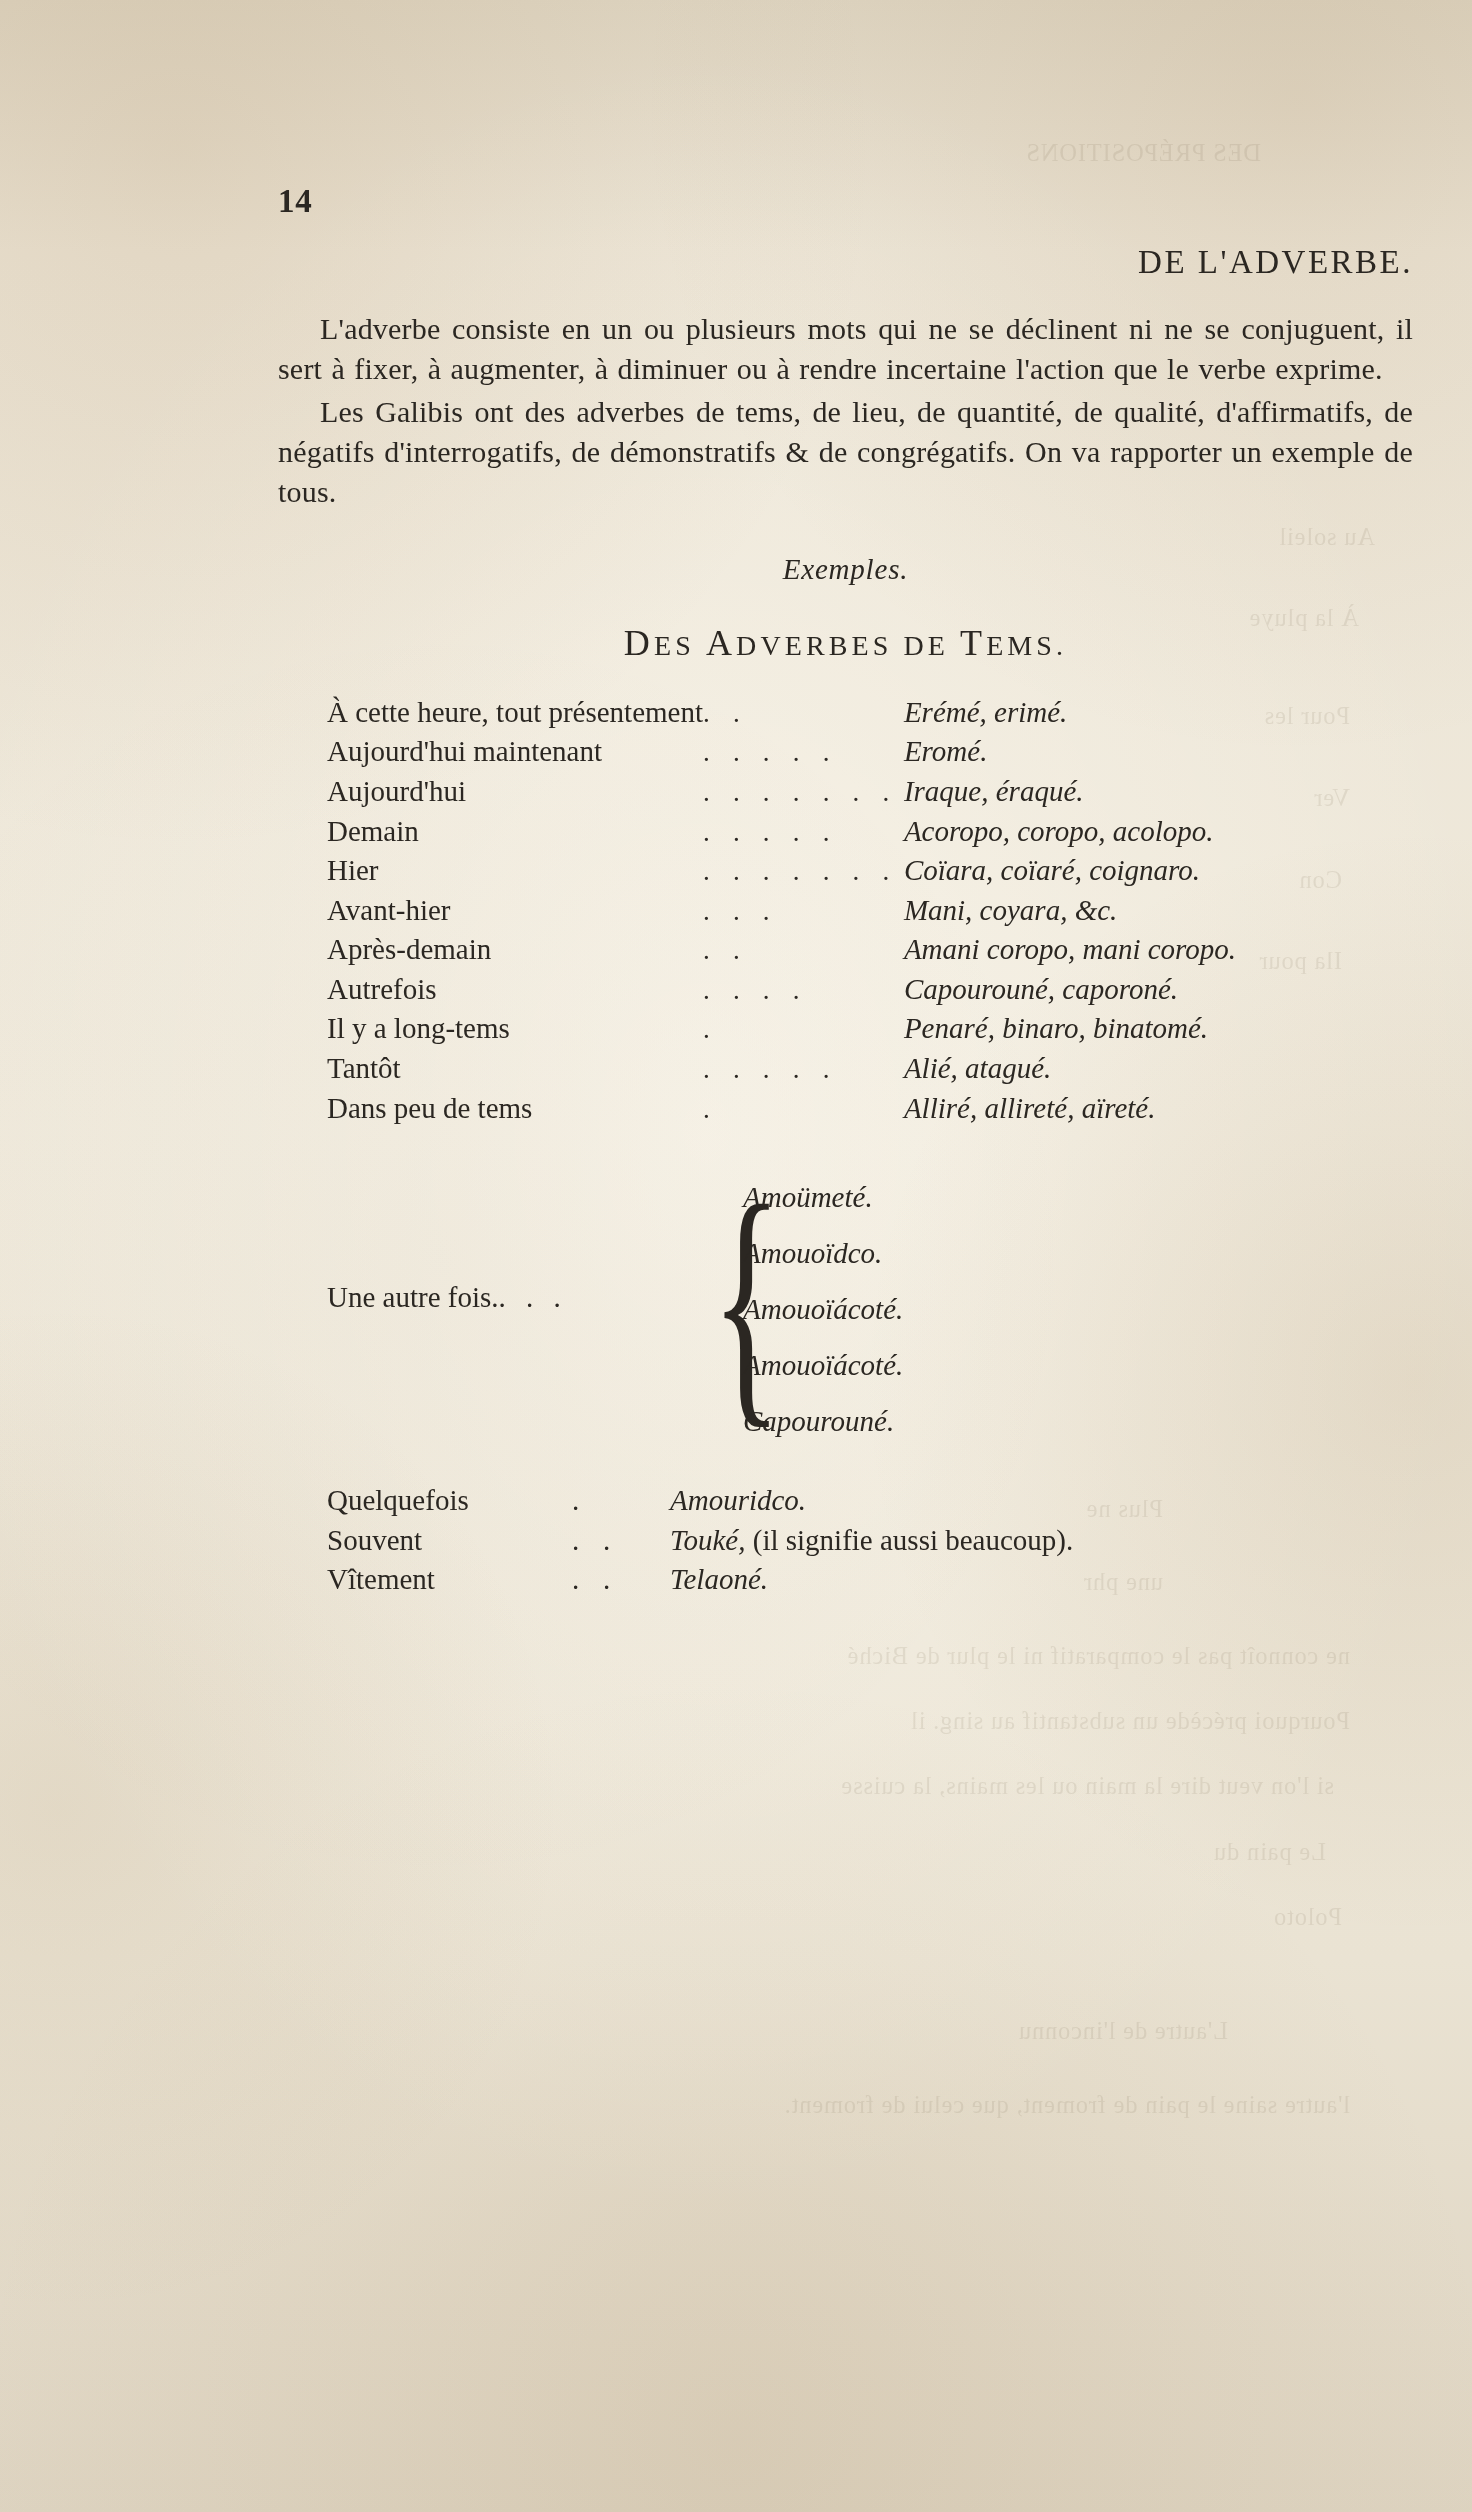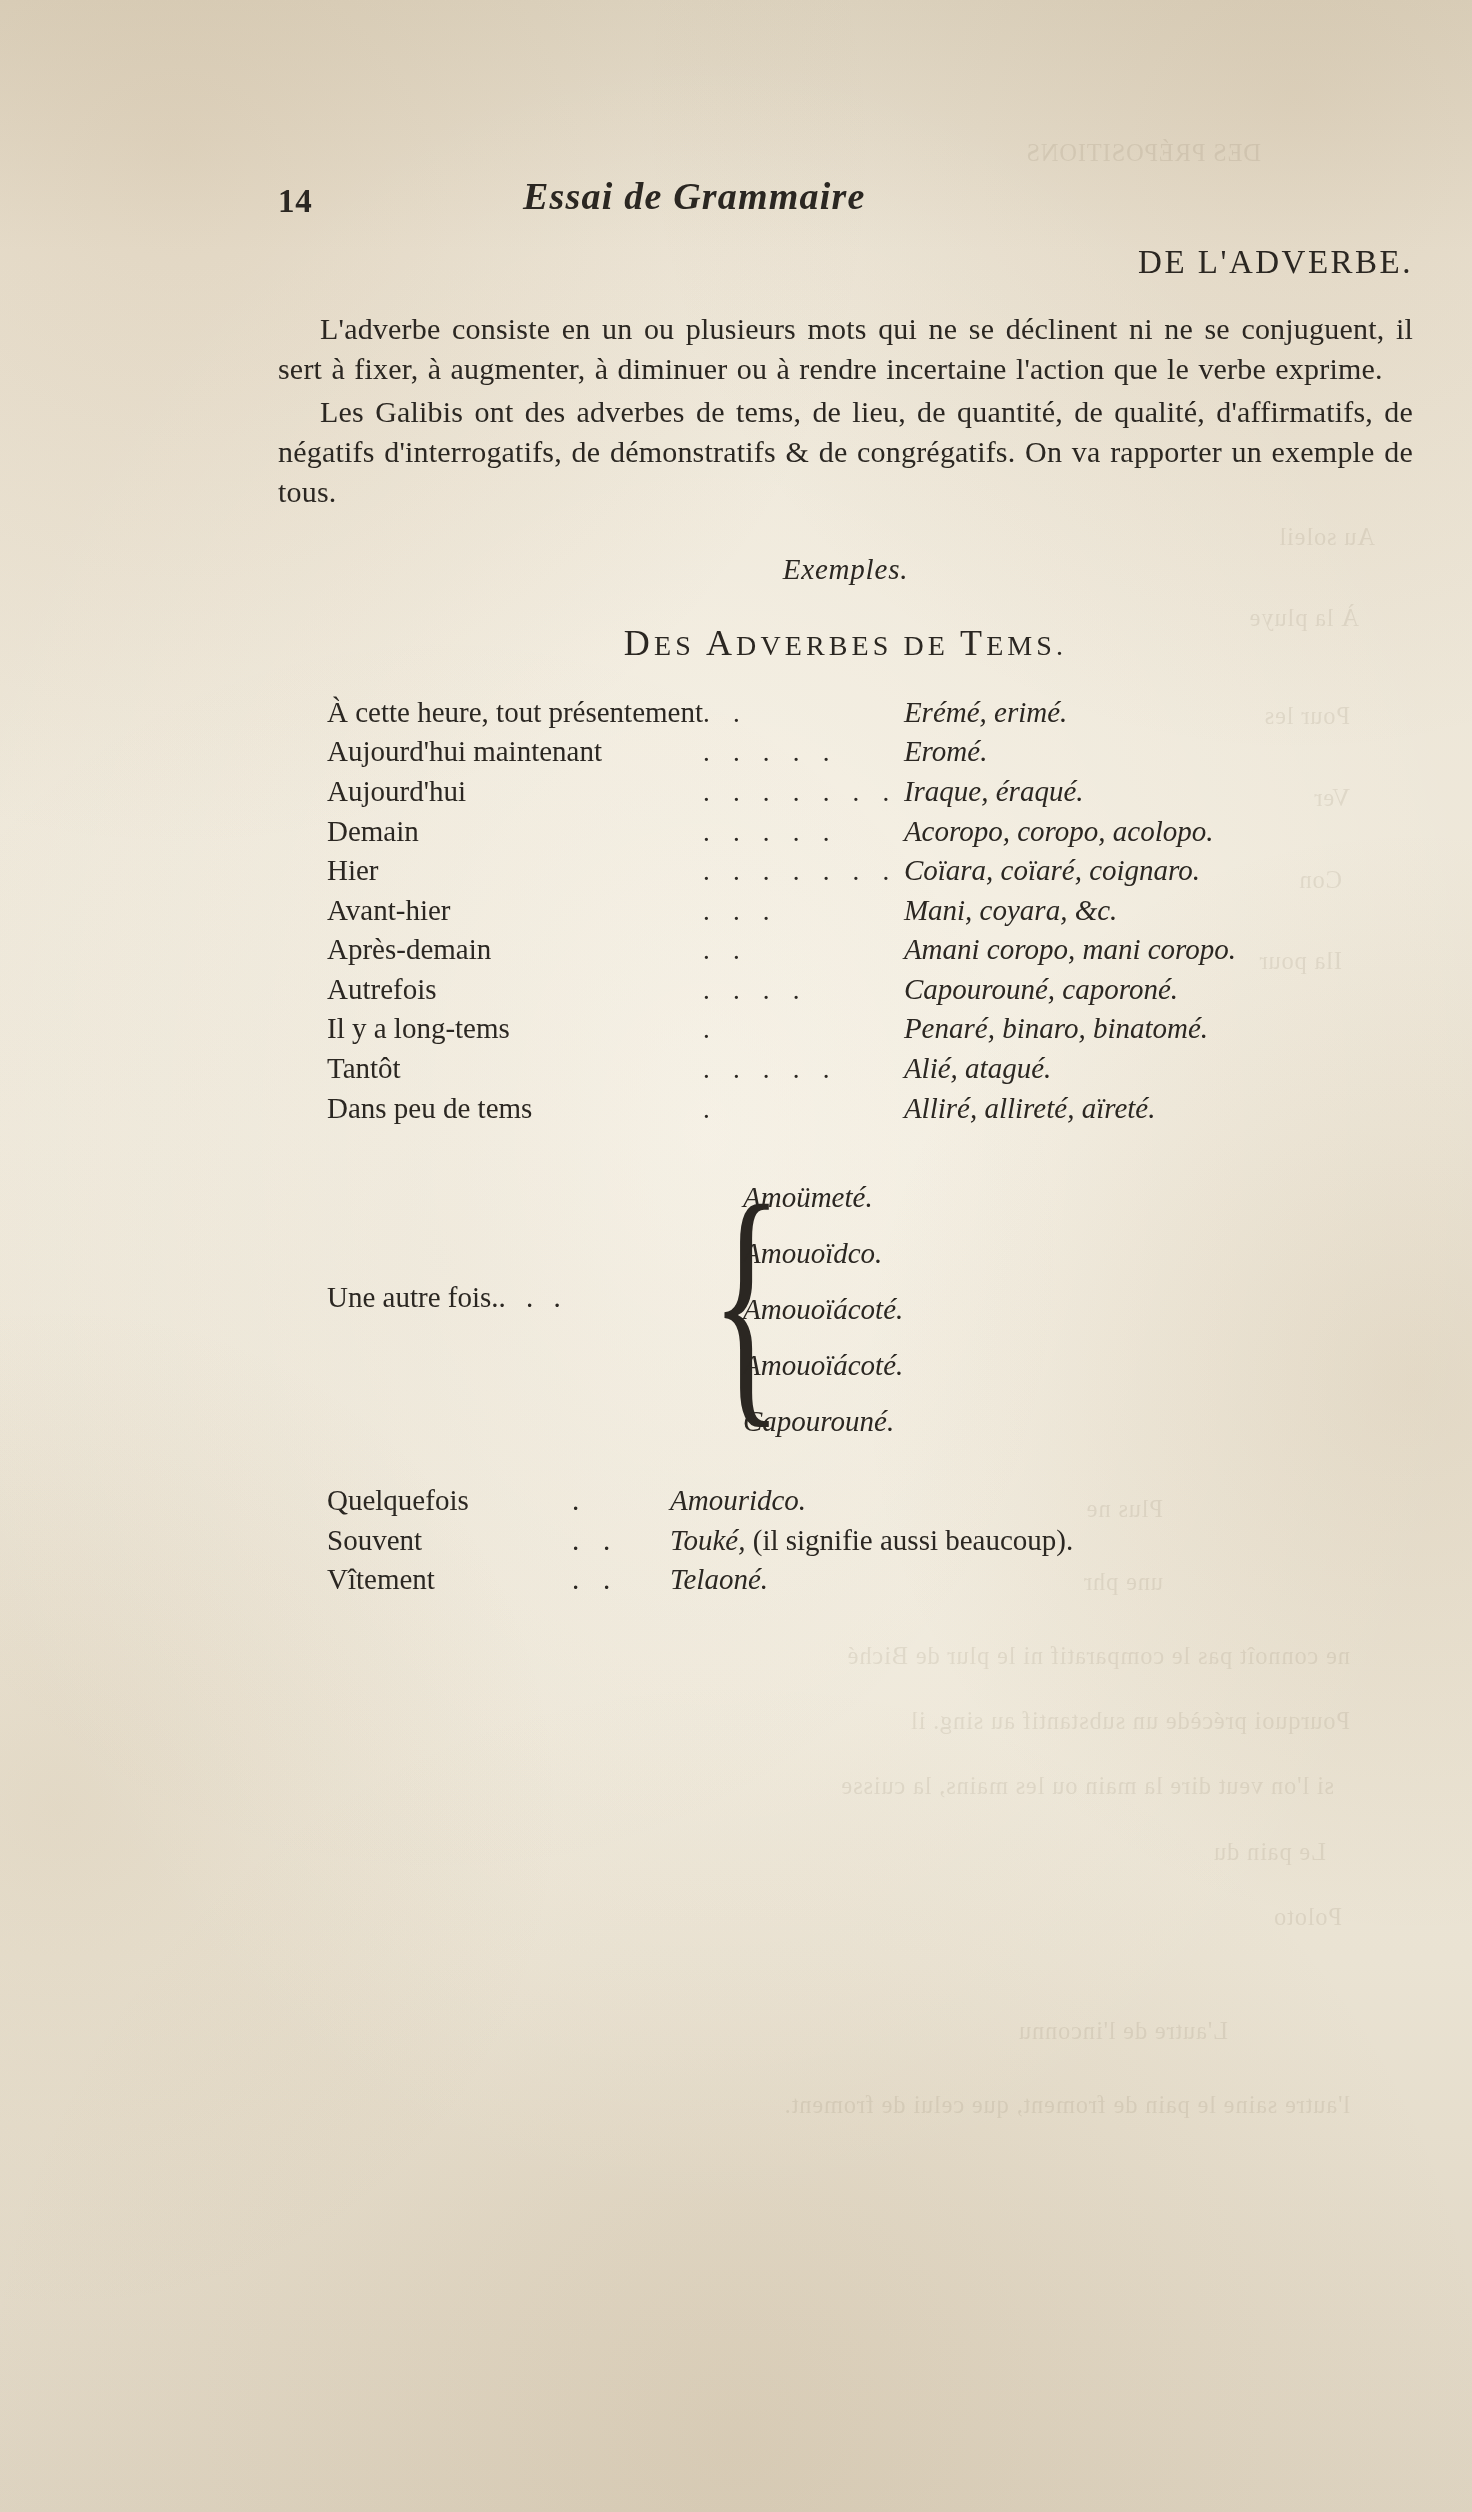--- a/index.html
+++ b/index.html
@@ -214,21 +214,20 @@
     <div class="bl" style="left: 131px; top: 1903px;">Poloto</div>
     <div class="bl" style="left: 245px; top: 2017px;">L'autre de l'inconnu</div>
     <div class="bl" style="left: 123px; top: 2091px;">l'autre saine le pain de froment, que celui de froment.</div>
   </div>
 
 <div class="page">
   <div class="content">
 
     <div class="header-row">
       <div class="folio">14</div>
-      <div class="running-title">Essai de Grammaire</div>
     </div>
 
     <div class="section-title">DE L'ADVERBE.</div>
 
     <p class="body">L'adverbe consiste en un ou plusieurs mots qui ne se déclinent ni ne se conjuguent, il sert à fixer, à augmenter, à diminuer ou à rendre incertaine l'action que le verbe exprime.</p>
     <p class="body">Les Galibis ont des adverbes de tems, de lieu, de quantité, de qualité, d'affirmatifs, de négatifs d'interrogatifs, de démonstratifs &amp; de congrégatifs. On va rapporter un exemple de tous.</p>
 
     <div class="exemples">Exemples.</div>
 
     <div class="list-heading">

